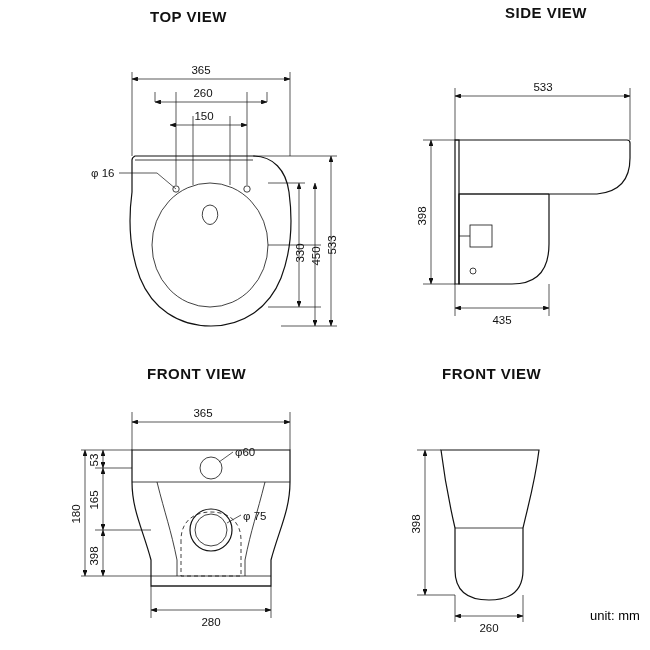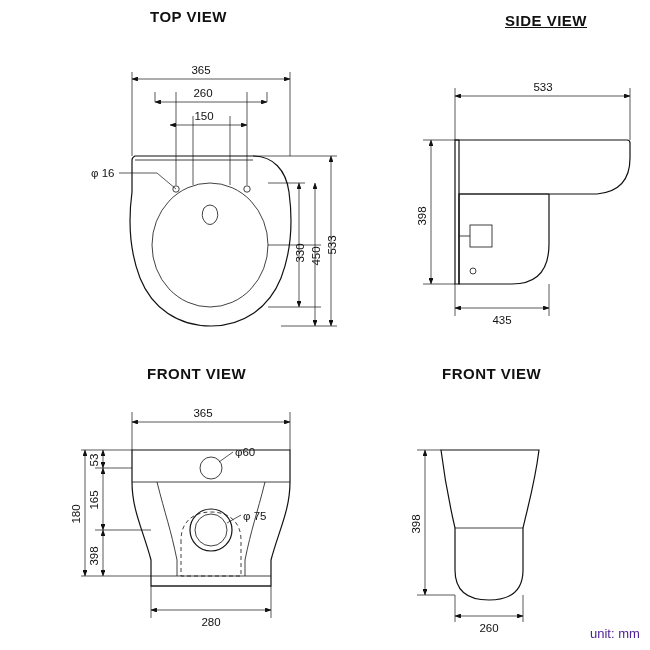--- a/index.html
+++ b/index.html
@@ -24,29 +24,29 @@
   }
   .view-title {
     position: absolute;
     font-size: 15px;
     font-weight: bold;
     letter-spacing: 0.5px;
     white-space: nowrap;
     color: #111;
   }
   #title-top    { left: 113px; top: 8px; }
-  #title-side   { left: 468px; top: 12px; text-decoration: underline; }
+  #title-side   { left: 468px; top: 4px; }
   #title-back   { left: 110px; top: 365px; }
   #title-front  { left: 405px; top: 365px; }
   .unit-label {
     position: absolute;
     left: 553px;
-    top: 626px;
+    top: 608px;
     font-size: 13px;
-    color: #4c1d95;
+    color: #000000;
   }
   svg { display: block; }
   .dim-text {
     font-family: "Liberation Sans", sans-serif;
     font-size: 11.5px;
     fill: #111;
   }
   .outline {
     fill: none;
     stroke: #111;

